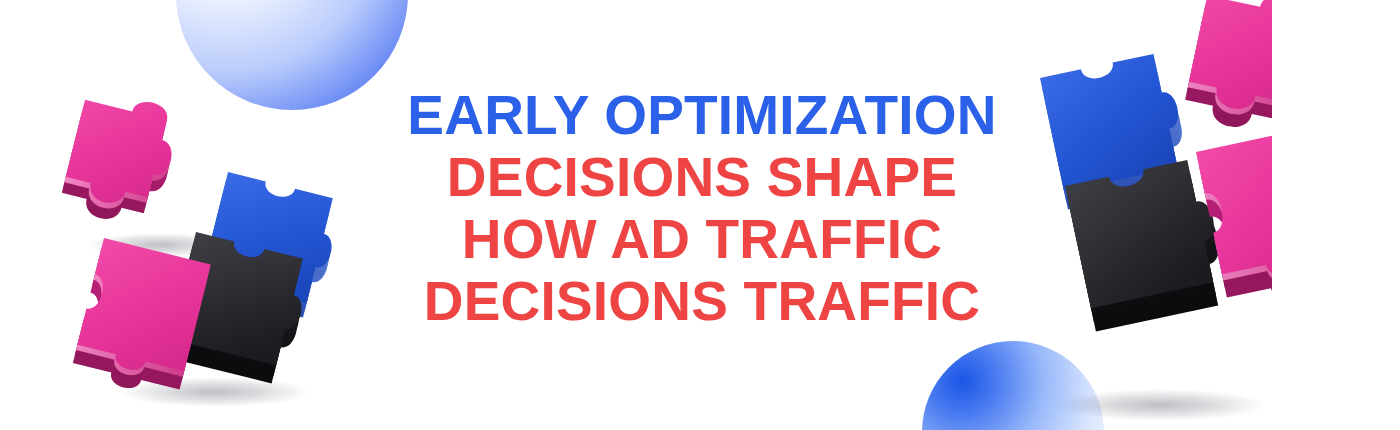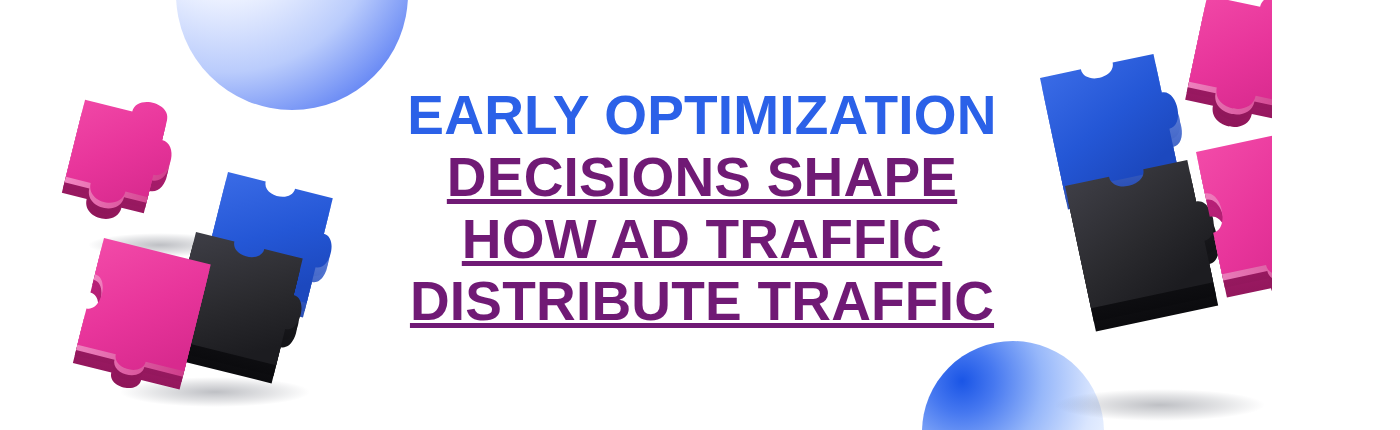--- a/index.html
+++ b/index.html
@@ -62,21 +62,21 @@
     line-height: 62px;
     letter-spacing: 0.2px;
   }
   .headline .line {
     display: block;
     font-size: 55px;
     font-weight: bold;
     white-space: nowrap;
   }
   .line-accent { color: #2B61E8; }
-  .line-dark   { color: #701a75; text-decoration: underline; }
+  .line-dark   { color: #ef4444; }
 
   
   .puzzle-layer {
     position: absolute;
     inset: 0;
     pointer-events: none;
   }
   .puzzle-layer svg { display: block; }
 </style>
 </head>
@@ -268,16 +268,16 @@
           <use href="#tileB" fill="url(#gPinkTop)"></use>
         </g>
       </g>
     </svg>
   </div>
 
   <div class="headline">
     <span class="line line-accent">EARLY OPTIMIZATION</span>
     <span class="line line-dark">DECISIONS SHAPE</span>
     <span class="line line-dark">HOW AD TRAFFIC</span>
-    <span class="line line-dark">DISTRIBUTE TRAFFIC</span>
+    <span class="line line-dark">DECISIONS TRAFFIC</span>
   </div>
 
 </div>
 
 </body></html>

